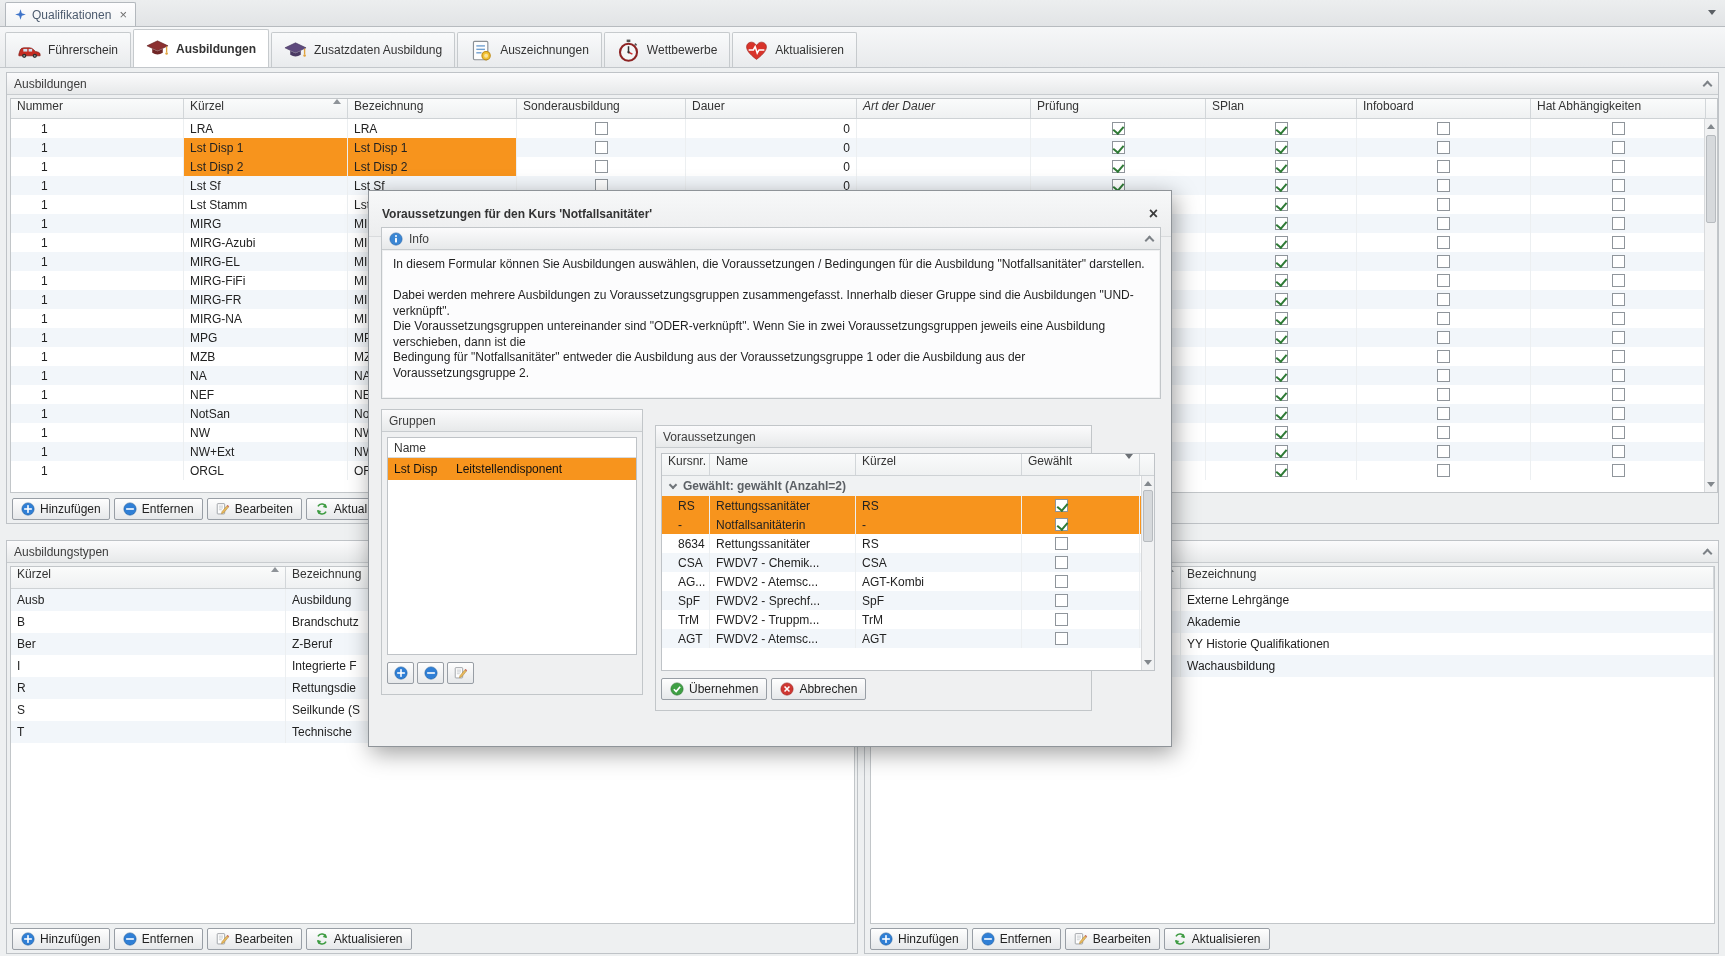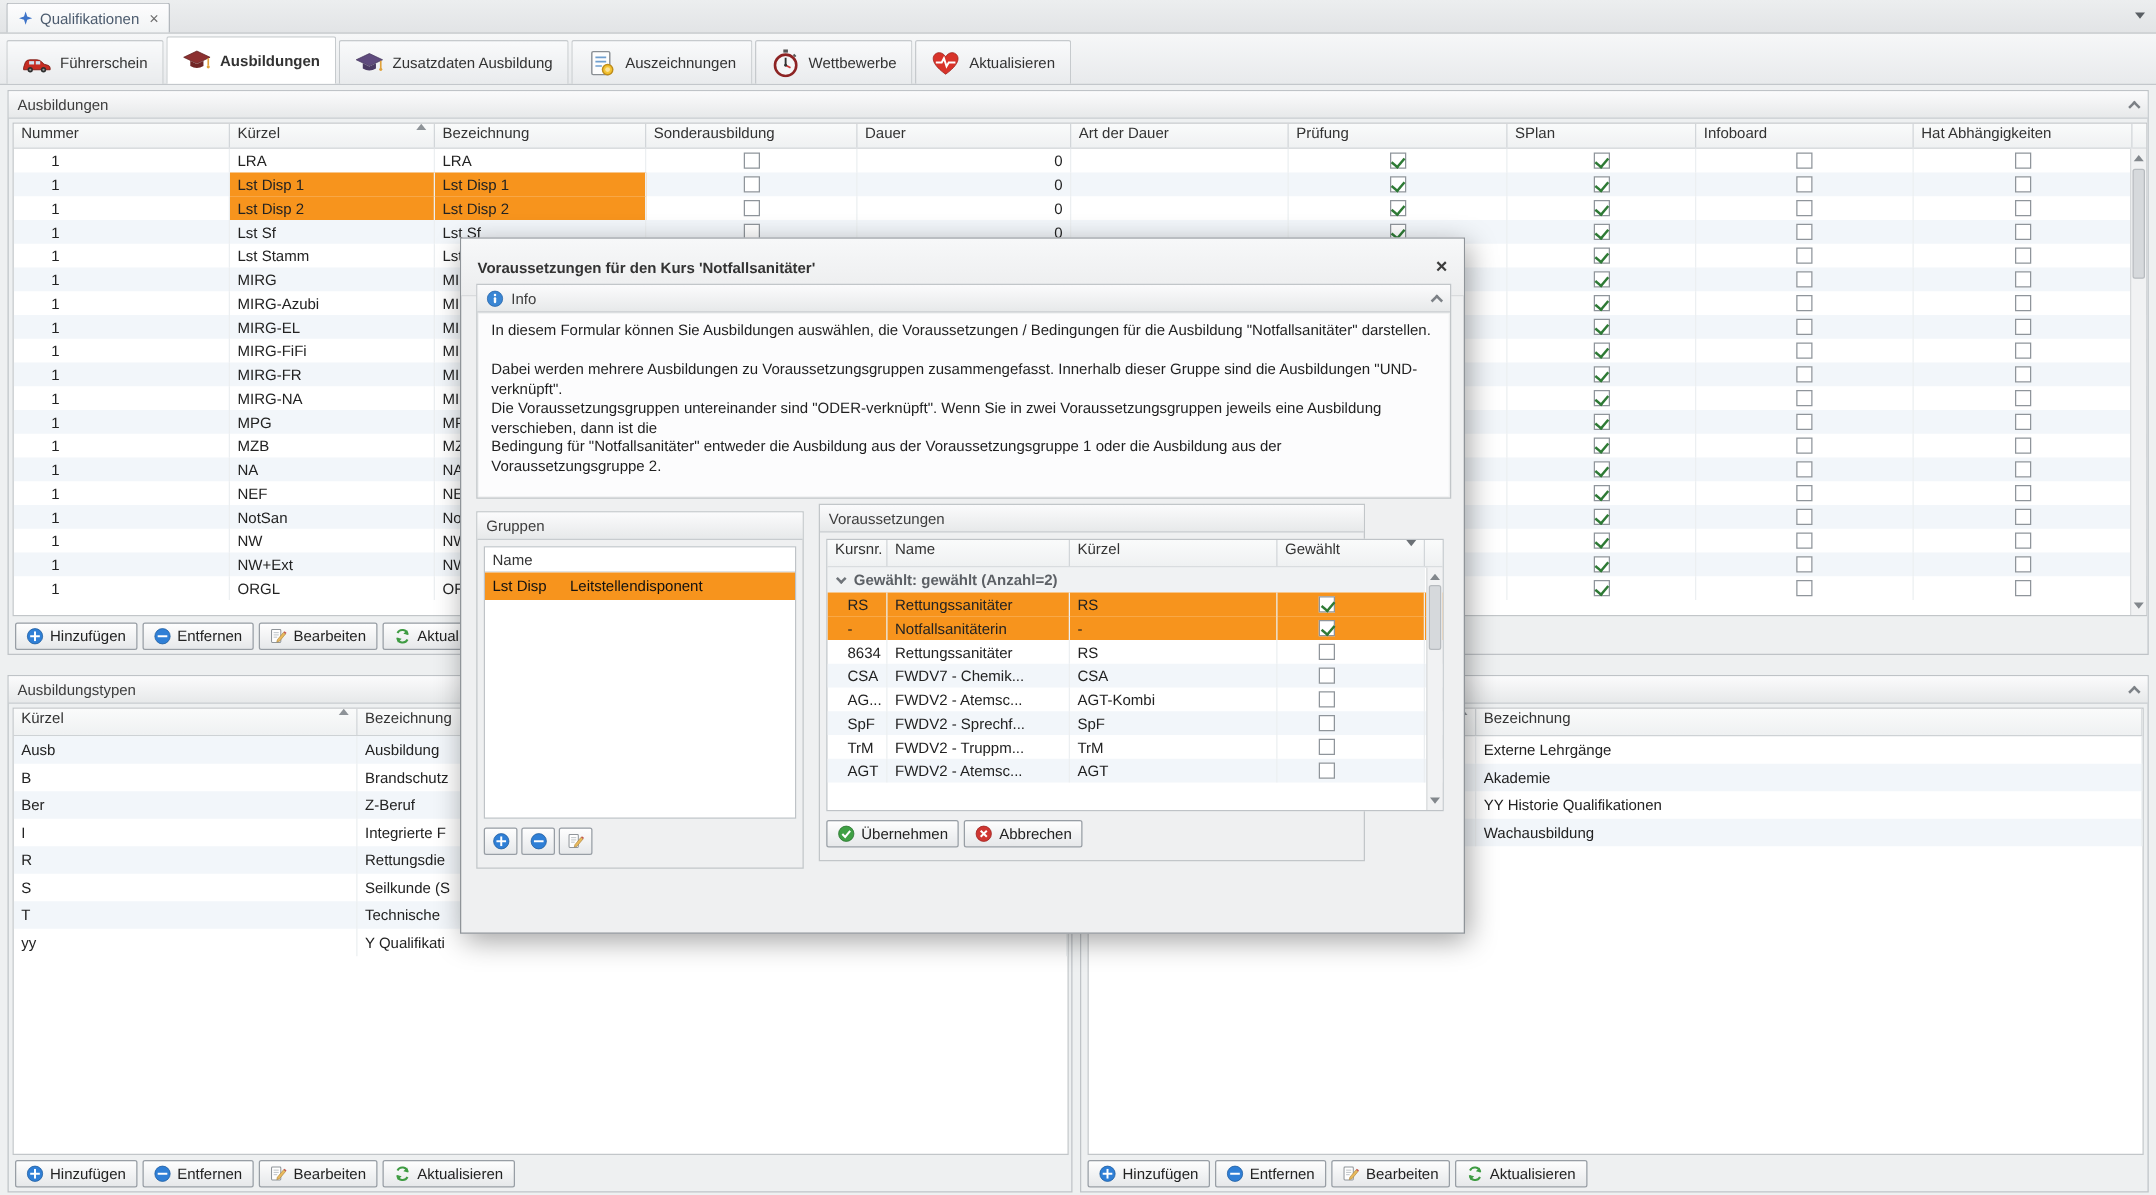--- a/index.html
+++ b/index.html
@@ -70,21 +70,21 @@
 
 
 .dialog{position:absolute;left:368px;top:190px;width:804px;height:557px;background:#eff0f1;border:1px solid #8f9499;box-shadow:3px 6px 22px rgba(0,0,0,.38);z-index:10}
 .dlg-title{height:46px;display:flex;align-items:center;padding:0 13px;background:linear-gradient(#f7f8f9,#ecedee);border-bottom:1px solid #d9dbdd;font-weight:bold;color:#333}
 .dlg-close{margin-left:auto;font-size:16px;color:#3c3c3c;line-height:1}
 .gbox{position:absolute;border:1px solid #c2c6c9;background:#eff0f1}
 .gbox-h{height:22px;display:flex;align-items:center;gap:6px;padding:0 7px;background:linear-gradient(#fbfbfc,#e7e9ea);border-bottom:1px solid #c8cccf;color:#3d3d3d}
 #info-box{left:12px;top:36px;width:780px;height:172px}
 .info-body{position:absolute;left:1px;right:1px;top:23px;bottom:1px;background:#fcfcfd;padding:6px 10px;line-height:15.5px;white-space:pre-wrap;color:#1f1f1f;overflow:hidden}
 #gruppen-box{left:12px;top:218px;width:262px;height:286px}
-#vor-box{left:286px;top:212px;width:437px;height:286px}
+#vor-box{left:286px;top:234px;width:437px;height:286px}
 .glist{position:absolute;background:#fff;border:1px solid #bfc3c7;overflow:hidden}
 #gruppen-grid{left:5px;top:27px;width:250px;height:218px}
 #gruppen-buttons{position:absolute;left:5px;top:252px;display:flex;gap:3px}
 #vor-grid{left:5px;top:27px;width:494px;height:218px}
 #vor-buttons{left:5px;top:252px}
 #vor-scroll{right:0;top:22px;bottom:0}
 #main-scroll{right:0;top:20px;bottom:0}
 .glist-hdr{height:20px;display:flex;align-items:center;padding:0 6px;border-bottom:1px solid #d7dadd;background:#fff;color:#333}
 .grp-row{height:22px;display:flex;align-items:center;padding:0 6px;color:#111}
 .grp-row .k{width:62px;flex:0 0 auto}
@@ -206,21 +206,21 @@
           </div>
           <div class="g-hc" style="width: 169px;">
             <span>Bezeichnung</span>
           </div>
           <div class="g-hc" style="width: 169px;">
             <span>Sonderausbildung</span>
           </div>
           <div class="g-hc" style="width: 171px;">
             <span>Dauer</span>
           </div>
-          <div class="g-hc" style="width: 174px;">
+          <div class="g-hc" style="width: 174px; font-style: italic;">
             <span>Art der Dauer</span>
           </div>
           <div class="g-hc" style="width: 175px;">
             <span>Prüfung</span>
           </div>
           <div class="g-hc" style="width: 151px;">
             <span>SPlan</span>
           </div>
           <div class="g-hc" style="width: 174px;">
             <span>Infoboard</span>
@@ -730,24 +730,20 @@
           <div class="g-c" style="width: 275px;">R</div>
           <div class="g-c" style="width: 568px;">Rettungsdie</div>
         </div>
         <div class="g-row r22">
           <div class="g-c" style="width: 275px;">S</div>
           <div class="g-c" style="width: 568px;">Seilkunde (S</div>
         </div>
         <div class="g-row r22 alt">
           <div class="g-c" style="width: 275px;">T</div>
           <div class="g-c" style="width: 568px;">Technische</div>
-        </div>
-        <div class="g-row r22">
-          <div class="g-c" style="width: 275px;">yy</div>
-          <div class="g-c" style="width: 568px;">Y Qualifikati</div>
         </div>
       </div>
     <div class="btnrow" id="types-buttons">
         <div class="ui-btn">
           <span class="bicon">
             <svg viewBox="0 0 16 16">
               <circle cx="8" cy="8" r="7" fill="#2f7fd6" stroke="#1f5d9e" stroke-width="0.7"></circle>
               <rect x="7.1" y="3.6" width="1.8" height="8.8" fill="#fff"></rect>
               <rect x="3.6" y="7.1" width="8.8" height="1.8" fill="#fff"></rect>
             </svg>

